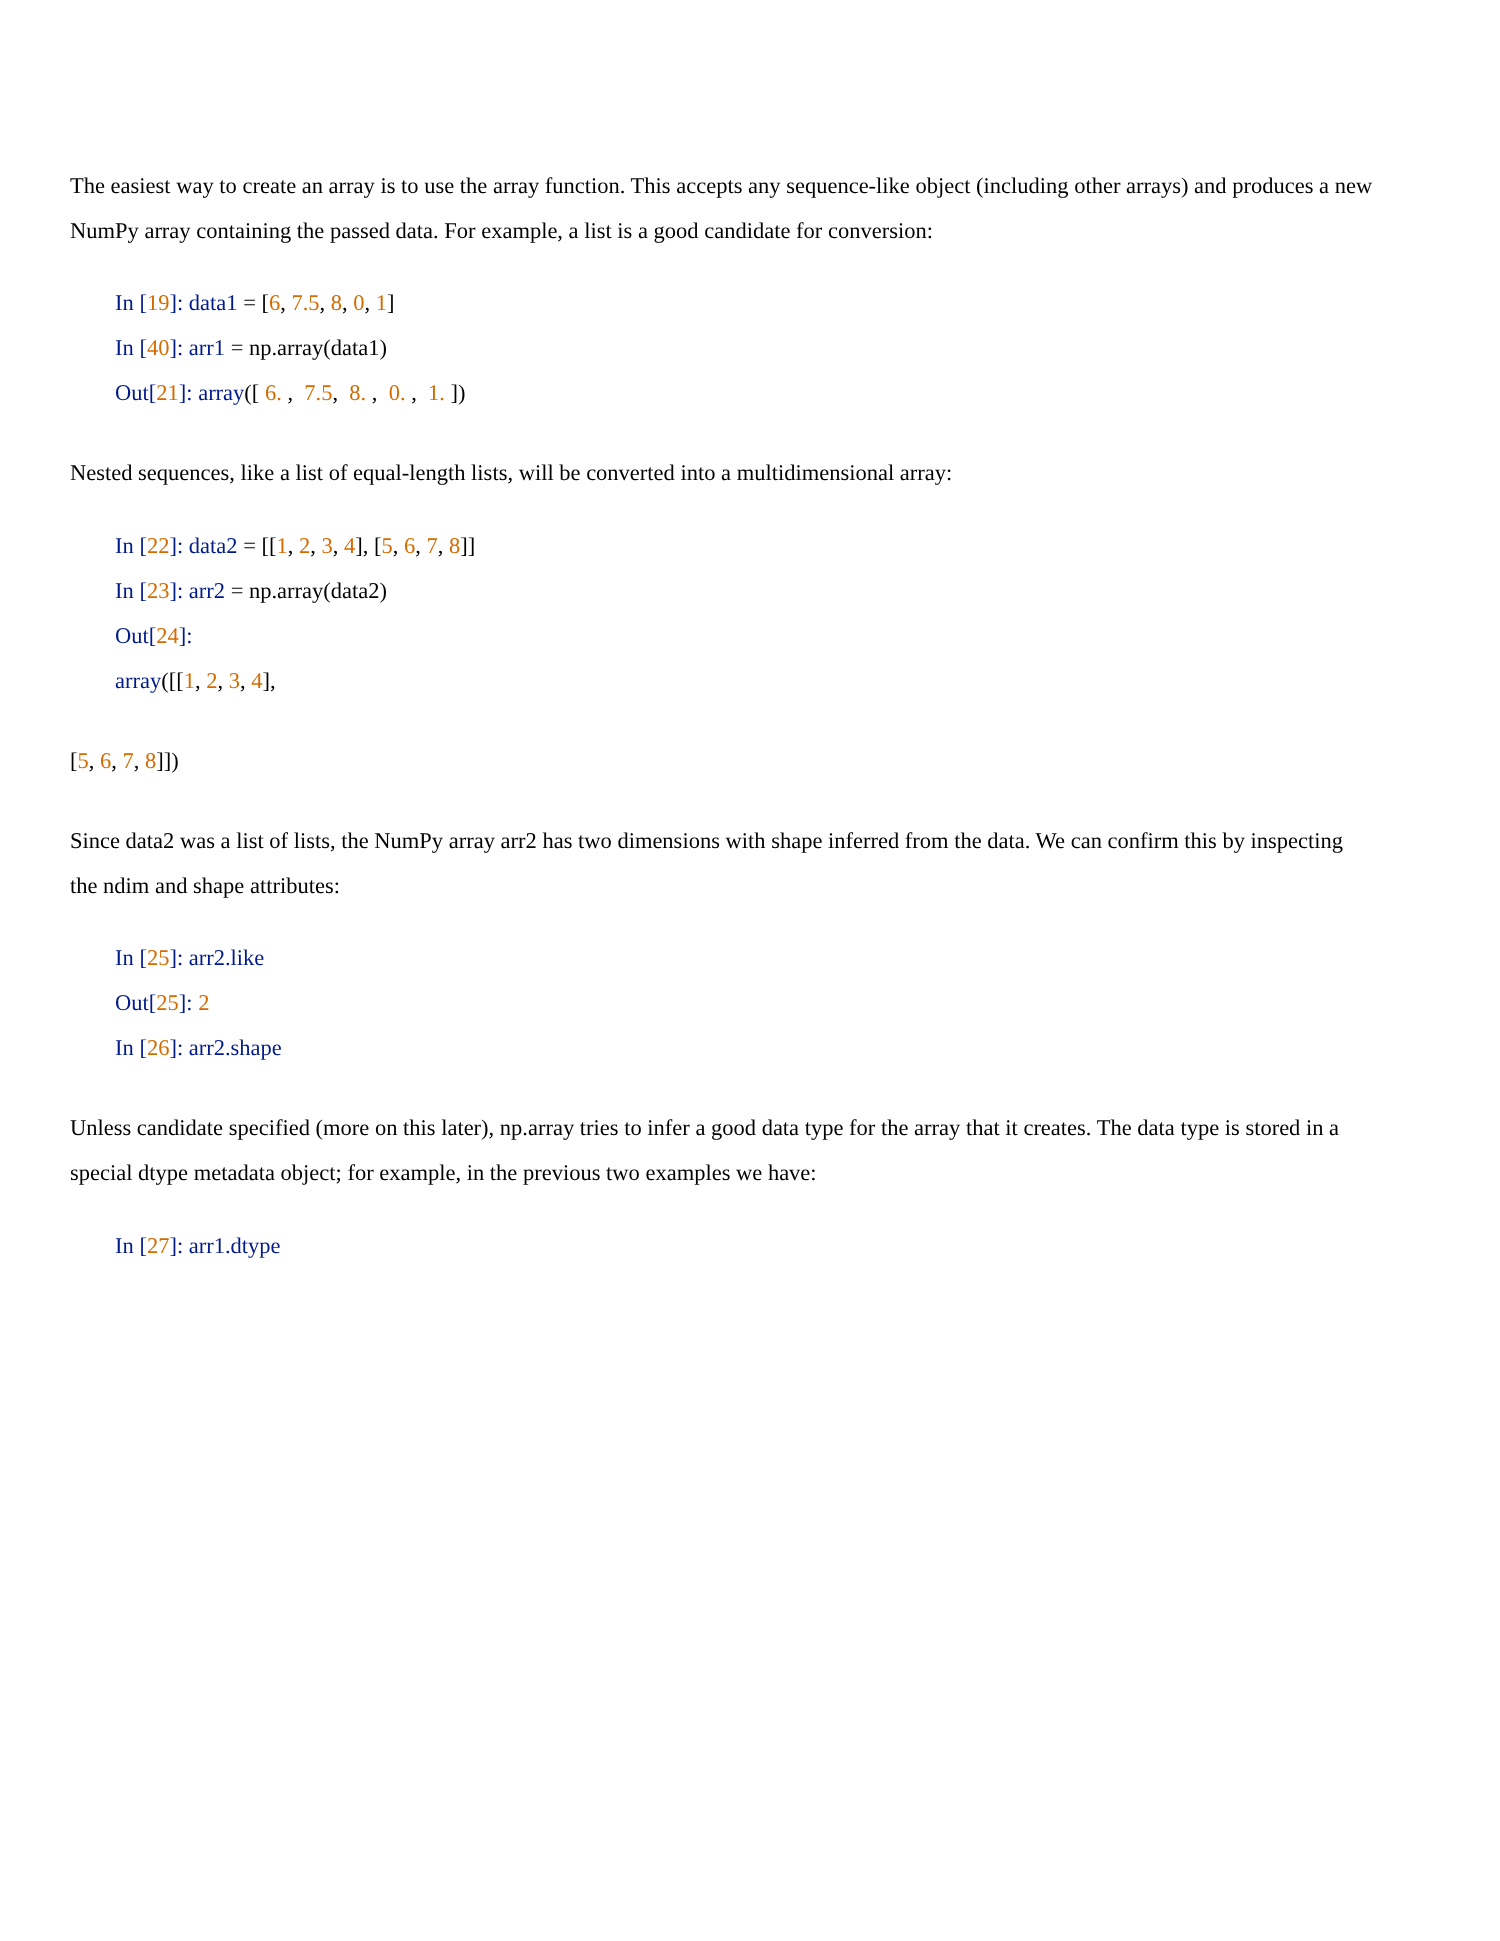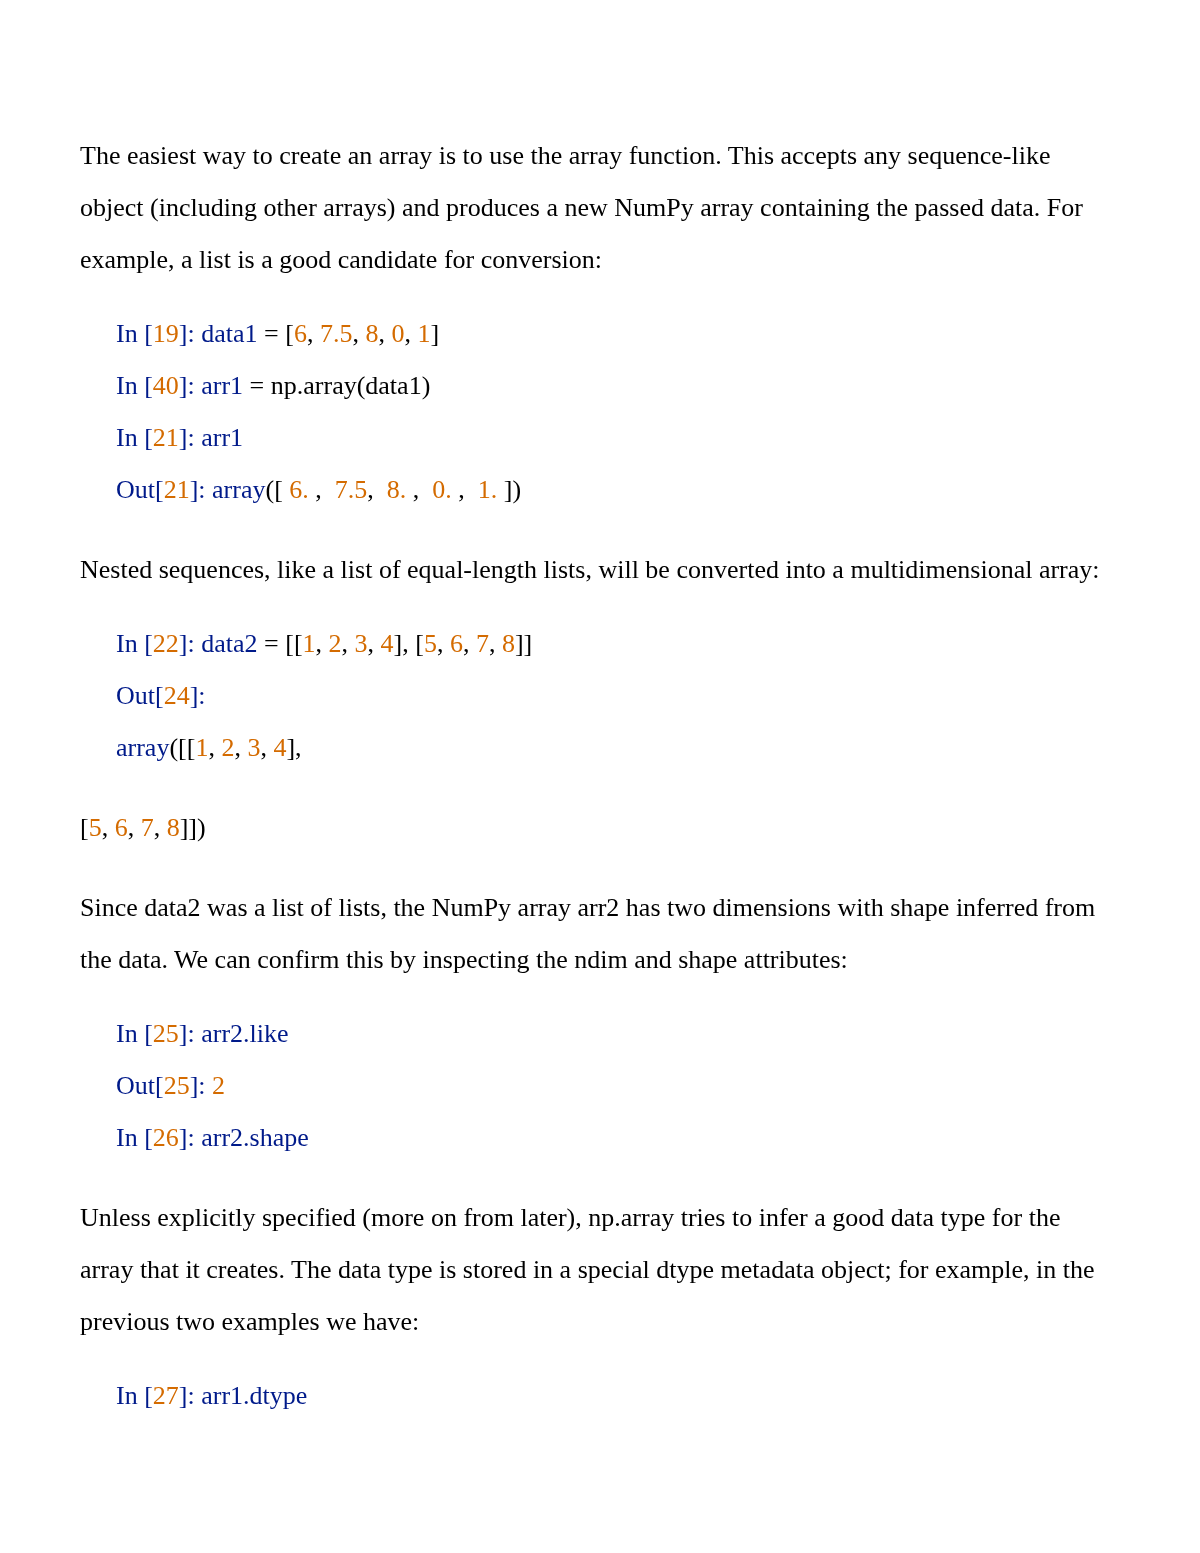--- a/index.html
+++ b/index.html
@@ -5,23 +5,23 @@
   html, body {
     margin: 0;
     padding: 0;
     background: #fff;
   }
   .page {
     width: 1200px;
     min-height: 1553px;
     background: #fff;
     box-sizing: border-box;
-    padding: 130px 100px 0 80px;
+    padding: 130px 100px 0 56px;
     font-family: "Times New Roman", Times, serif;
-    font-size: 26px;
+    font-size: 18px;
     color: #000;
     line-height: 2.0;
   }
   .para {
     margin: 0 0 22px 0;
   }
   .codeblock {
     margin: 10px 0 28px 0;
     padding-left: 36px;
   }
@@ -39,41 +39,41 @@
 </head>
 <body>
 
 <div class="page">
 
   <p class="para">The easiest way to create an array is to use the array function. This accepts any sequence-like object (including other arrays) and produces a new NumPy array containing the passed data. For example, a list is a good candidate for conversion:</p>
 
   <div class="codeblock">
     <div class="codeline"><span class="blue">In </span><span class="blue">[</span><span class="orange">19</span><span class="blue">]</span><span class="blue">: </span><span class="blue">data1 </span><span>= [</span><span class="orange">6</span><span>, </span><span class="orange">7.5</span><span>, </span><span class="orange">8</span><span>, </span><span class="orange">0</span><span>, </span><span class="orange">1</span><span>]</span></div>
     <div class="codeline"><span class="blue">In </span><span class="blue">[</span><span class="orange">40</span><span class="blue">]</span><span class="blue">: </span><span class="blue">arr1 </span><span>= np.array(data1)</span></div>
-    <div class="codeline"><span class="blue">In </span><span class="blue">[</span><span class="orange">21</span><span class="blue">]</span><span class="blue">: </span><span class="blue">arr1</span></div>
     <div class="codeline"><span class="blue">Out</span><span class="blue">[</span><span class="orange">21</span><span class="blue">]</span><span class="blue">: </span><span class="blue">array</span><span>([ </span><span class="orange">6. </span><span>,  </span><span class="orange">7.5</span><span>,  </span><span class="orange">8. </span><span>,  </span><span class="orange">0. </span><span>,  </span><span class="orange">1. </span><span>])</span></div>
   </div>
 
   <p class="para">Nested sequences, like a list of equal-length lists, will be converted into a multidimensional array:</p>
 
   <div class="codeblock">
     <div class="codeline"><span class="blue">In </span><span class="blue">[</span><span class="orange">22</span><span class="blue">]</span><span class="blue">: </span><span class="blue">data2 </span><span>= [[</span><span class="orange">1</span><span>, </span><span class="orange">2</span><span>, </span><span class="orange">3</span><span>, </span><span class="orange">4</span><span>], [</span><span class="orange">5</span><span>, </span><span class="orange">6</span><span>, </span><span class="orange">7</span><span>, </span><span class="orange">8</span><span>]]</span></div>
+    <div class="codeline"><span class="blue">In </span><span class="blue">[</span><span class="orange">23</span><span class="blue">]</span><span class="blue">: </span><span class="blue">arr2 </span><span>= np.array(data2)</span></div>
     <div class="codeline"><span class="blue">Out</span><span class="blue">[</span><span class="orange">24</span><span class="blue">]</span><span class="blue">:</span></div>
     <div class="codeline"><span class="blue">array</span><span>([[</span><span class="orange">1</span><span>, </span><span class="orange">2</span><span>, </span><span class="orange">3</span><span>, </span><span class="orange">4</span><span>],</span></div>
   </div>
 
   <div class="flushline"><span>[</span><span class="orange">5</span><span>, </span><span class="orange">6</span><span>, </span><span class="orange">7</span><span>, </span><span class="orange">8</span><span>]])</span></div>
 
   <p class="para">Since data2 was a list of lists, the NumPy array arr2 has two dimensions with shape inferred from the data. We can confirm this by inspecting the ndim and shape attributes:</p>
 
   <div class="codeblock">
     <div class="codeline"><span class="blue">In </span><span class="blue">[</span><span class="orange">25</span><span class="blue">]</span><span class="blue">: </span><span class="blue">arr2.like</span></div>
     <div class="codeline"><span class="blue">Out</span><span class="blue">[</span><span class="orange">25</span><span class="blue">]</span><span class="blue">: </span><span class="orange">2</span></div>
     <div class="codeline"><span class="blue">In </span><span class="blue">[</span><span class="orange">26</span><span class="blue">]</span><span class="blue">: </span><span class="blue">arr2.shape</span></div>
   </div>
 
-  <p class="para">Unless explicitly specified (more on from later), np.array tries to infer a good data type for the array that it creates. The data type is stored in a special dtype metadata object; for example, in the previous two examples we have:</p>
+  <p class="para">Unless candidate specified (more on this later), np.array tries to infer a good data type for the array that it creates. The data type is stored in a special dtype metadata object; for example, in the previous two examples we have:</p>
 
   <div class="codeblock">
     <div class="codeline"><span class="blue">In </span><span class="blue">[</span><span class="orange">27</span><span class="blue">]</span><span class="blue">: </span><span class="blue">arr1.dtype</span></div>
   </div>
 
 </div>
 
 </body></html>

